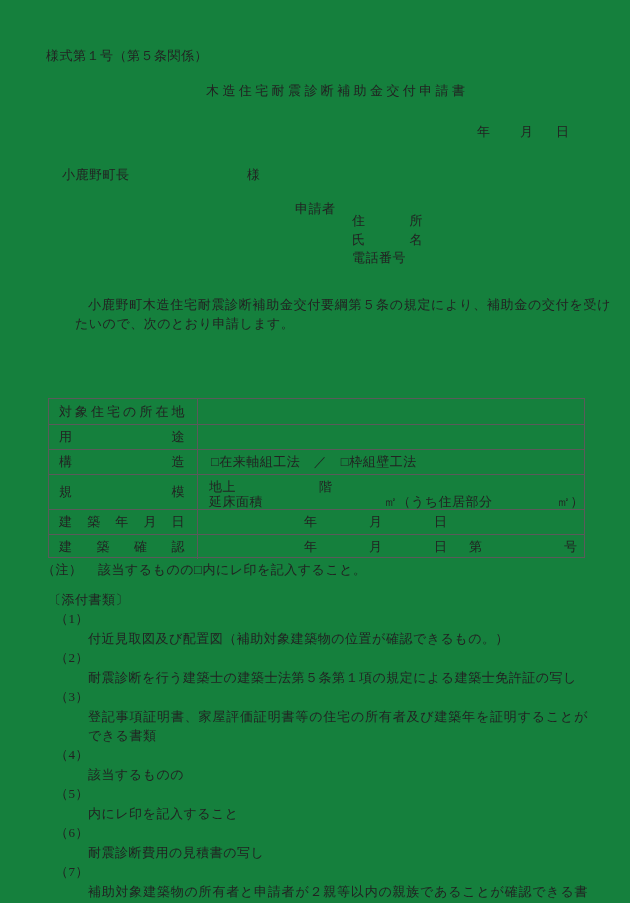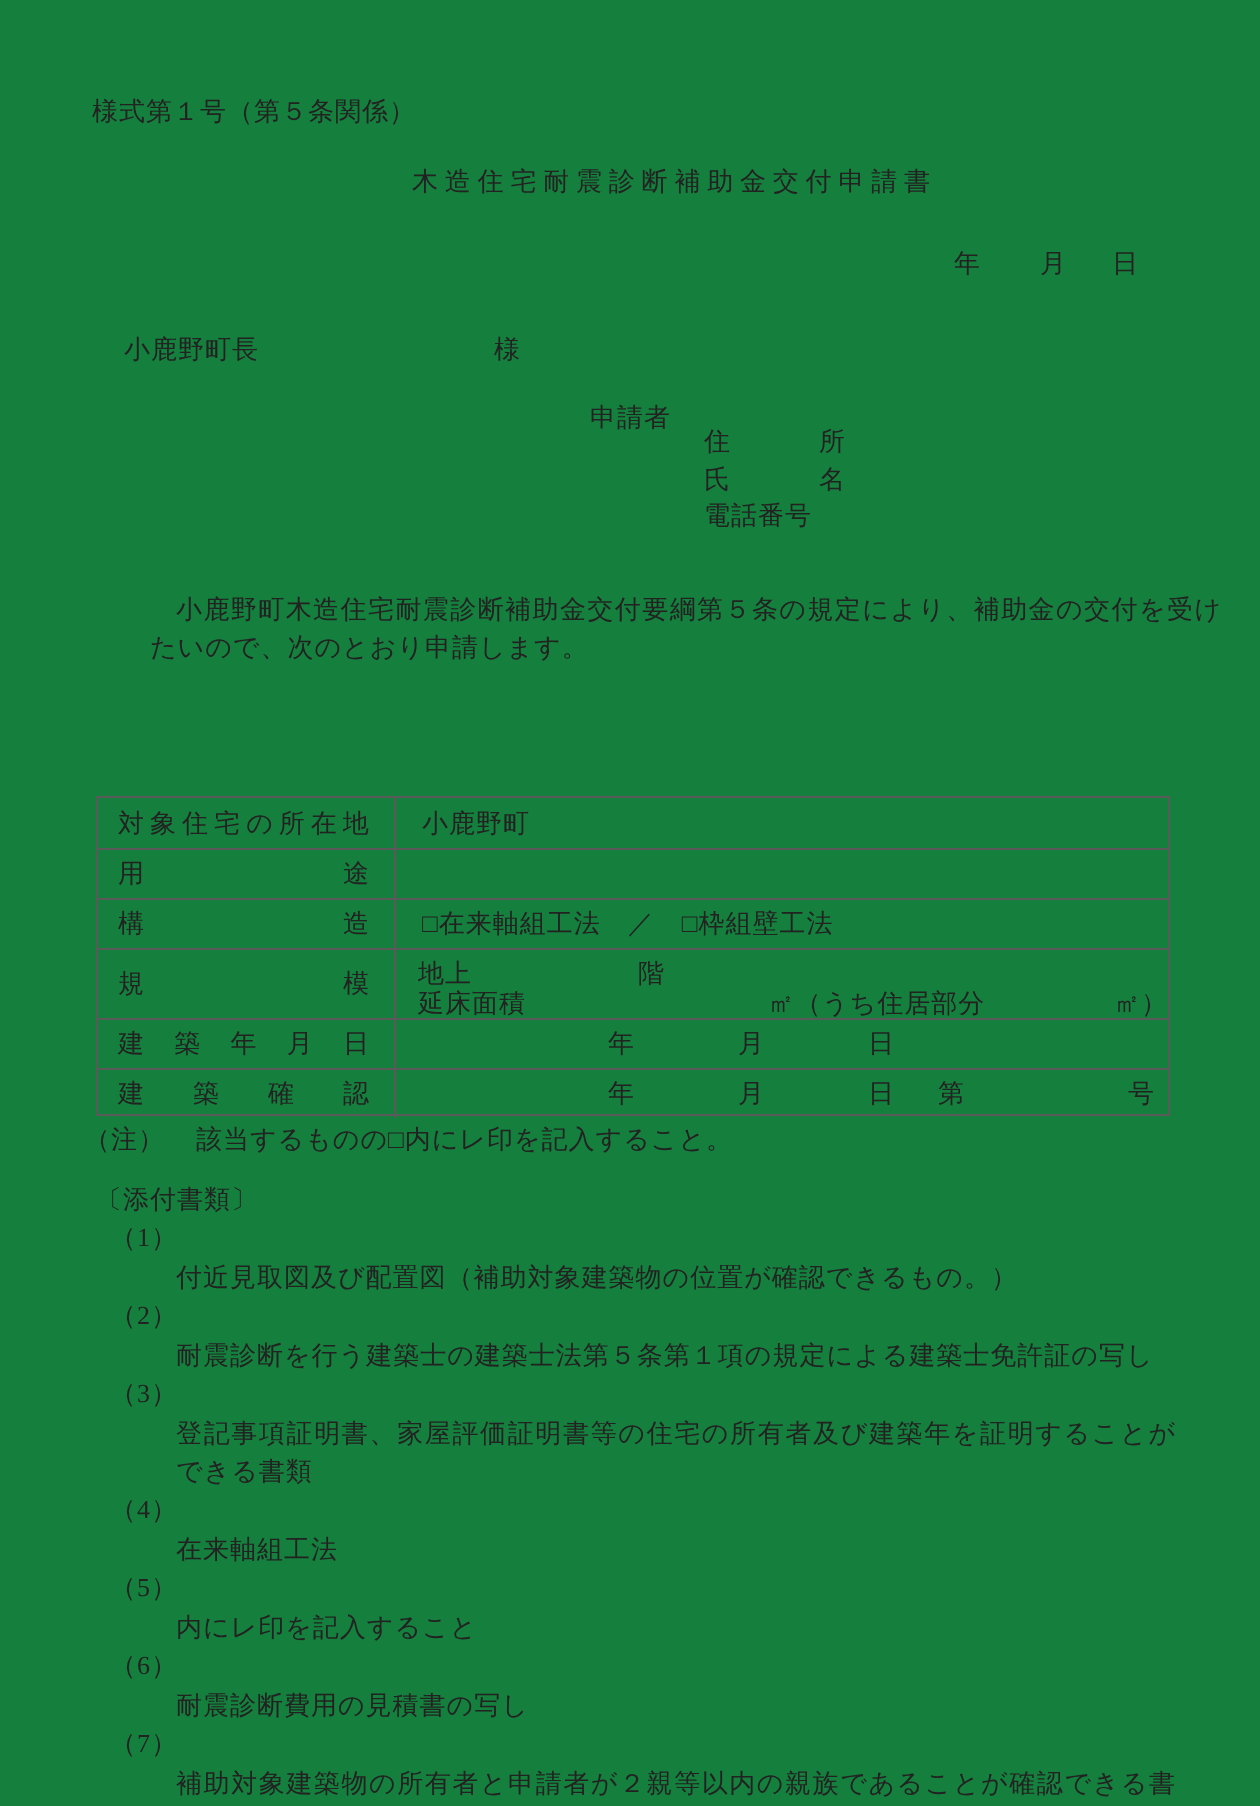--- a/index.html
+++ b/index.html
@@ -111,23 +111,20 @@
             <span>対</span>
             <span>象</span>
             <span>住</span>
             <span>宅</span>
             <span>の</span>
             <span>所</span>
             <span>在</span>
             <span>地</span>
           </span>
       </div>
-      <div class="tvalue">
-        <span class="vtext">小鹿野町</span>
-      </div>
     </div>
 
     <div class="trow r25">
       <div class="tlabel">
         <span class="jlabel">
             <span>用</span>
             <span>途</span>
           </span>
       </div>
     </div>
@@ -212,21 +209,21 @@
     <div class="attach-item">
       <span class="attach-no">（2）</span>
       <span class="attach-text">耐震診断を行う建築士の建築士法第５条第１項の規定による建築士免許証の写し</span>
     </div>
     <div class="attach-item">
       <span class="attach-no">（3）</span>
       <span class="attach-text">登記事項証明書、家屋評価証明書等の住宅の所有者及び建築年を証明することができる書類</span>
     </div>
     <div class="attach-item">
       <span class="attach-no">（4）</span>
-      <span class="attach-text">在来軸組工法</span>
+      <span class="attach-text">該当するものの</span>
     </div>
     <div class="attach-item">
       <span class="attach-no">（5）</span>
       <span class="attach-text">内にレ印を記入すること</span>
     </div>
     <div class="attach-item">
       <span class="attach-no">（6）</span>
       <span class="attach-text">耐震診断費用の見積書の写し</span>
     </div>
     <div class="attach-item">

